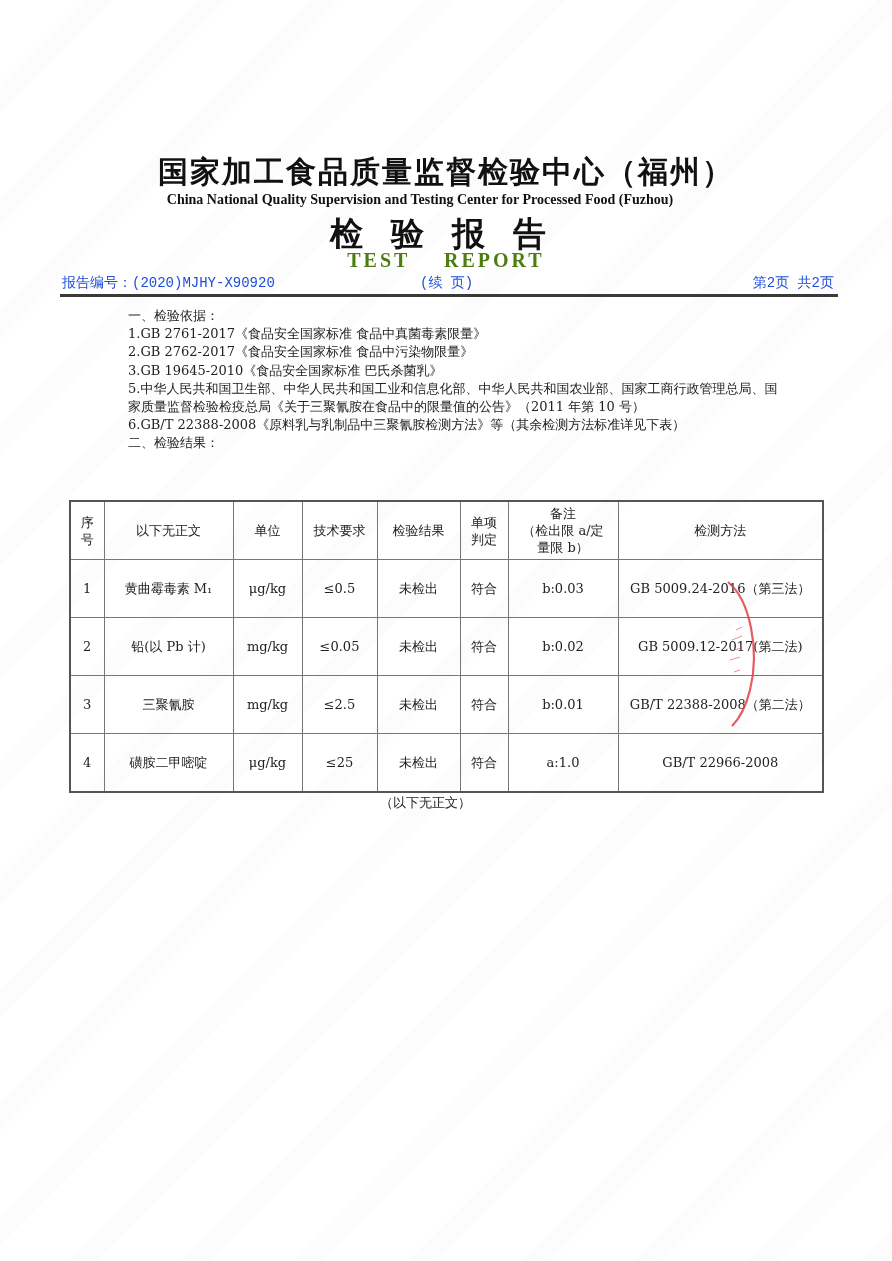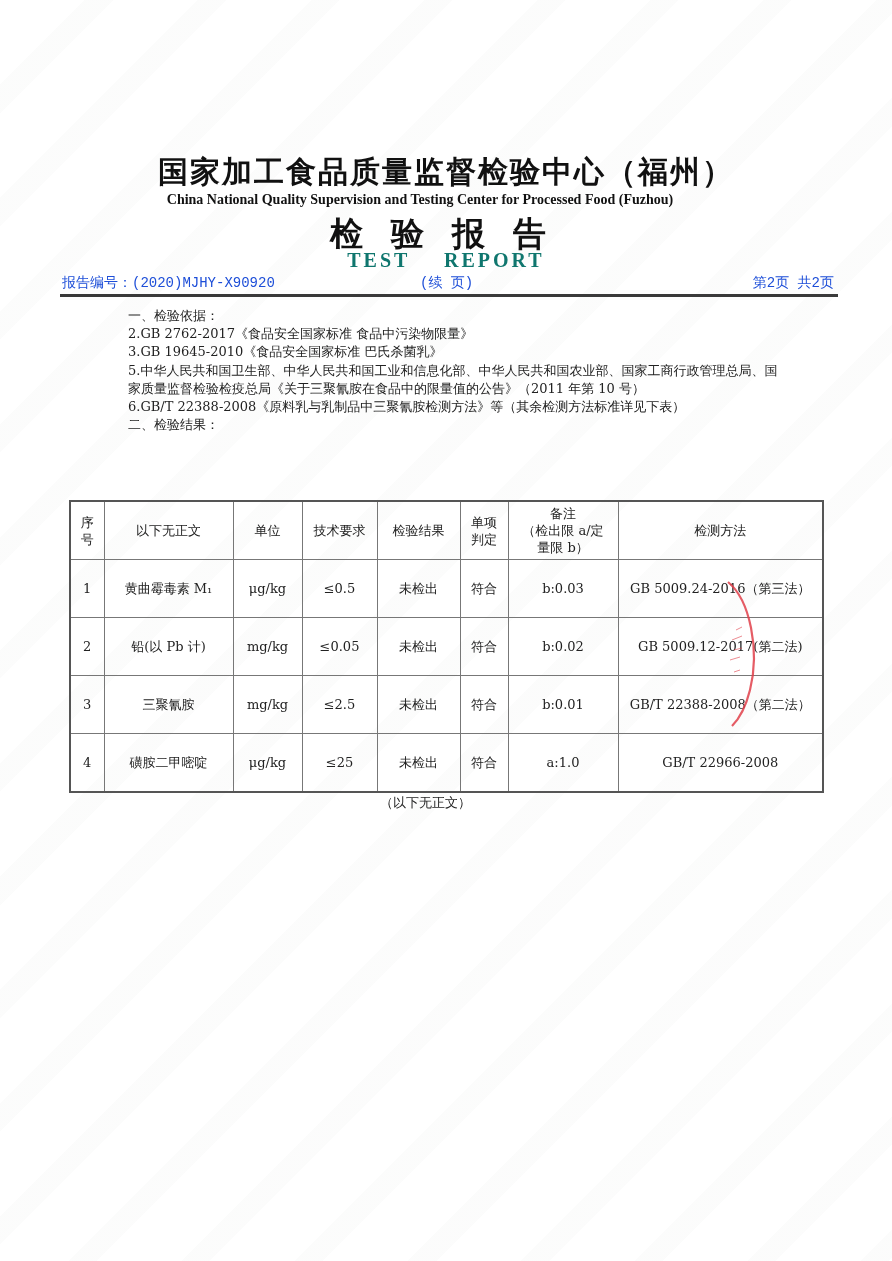--- a/index.html
+++ b/index.html
@@ -31,21 +31,21 @@
     .title-cn {
       position: absolute; left: 0; width: 892px; top: 212px;
       text-align: center; font-size: 33px; font-weight: bold;
       letter-spacing: 28px; padding-left: 12px; box-sizing: border-box;
       color: #111; font-family: "DejaVu Serif", serif;
     }
     .title-en {
       position: absolute; left: 0; width: 892px; top: 249px;
       text-align: center; font-size: 20px; font-weight: bold;
       letter-spacing: 3px; word-spacing: 26px;
-      font-family: "Liberation Serif", serif; color: #0f766e;
+      font-family: "Liberation Serif", serif; color: #4d7c0f;
     }
     .meta-row {
       position: absolute; left: 62px; width: 772px; top: 274px;
       font-size: 14px; color: #1d4ed8; height: 20px;
       font-family: "Liberation Mono", "DejaVu Sans Mono", monospace;
     }
     .meta-row .left { position: absolute; left: 0; top: 0; }
     .meta-row .center { position: absolute; left: 358px; top: 0; }
     .meta-row .right { position: absolute; right: 0; top: 0; }
     .rule {
@@ -96,20 +96,21 @@
 
 <div class="meta-row">
   <span class="left"><span>报告编号：</span><span>(2020)MJHY-X90920</span></span>
   <span class="center">(续 页)</span>
   <span class="right">第2页  共2页</span>
 </div>
 <div class="rule"></div>
 
 <div class="basis">
   <p>一、检验依据：</p>
+  <p>1.GB 2761-2017《食品安全国家标准 食品中真菌毒素限量》</p>
   <p>2.GB 2762-2017《食品安全国家标准 食品中污染物限量》</p>
   <p>3.GB 19645-2010《食品安全国家标准 巴氏杀菌乳》</p>
   <p>5.中华人民共和国卫生部、中华人民共和国工业和信息化部、中华人民共和国农业部、国家工商行政管理总局、国家质量监督检验检疫总局《关于三聚氰胺在食品中的限量值的公告》（2011 年第 10 号）</p>
   <p>6.GB/T 22388-2008《原料乳与乳制品中三聚氰胺检测方法》等（其余检测方法标准详见下表）</p>
   <p>二、检验结果：</p>
 </div>
 
 <table class="results">
   <colgroup>
     <col style="width:34px">

